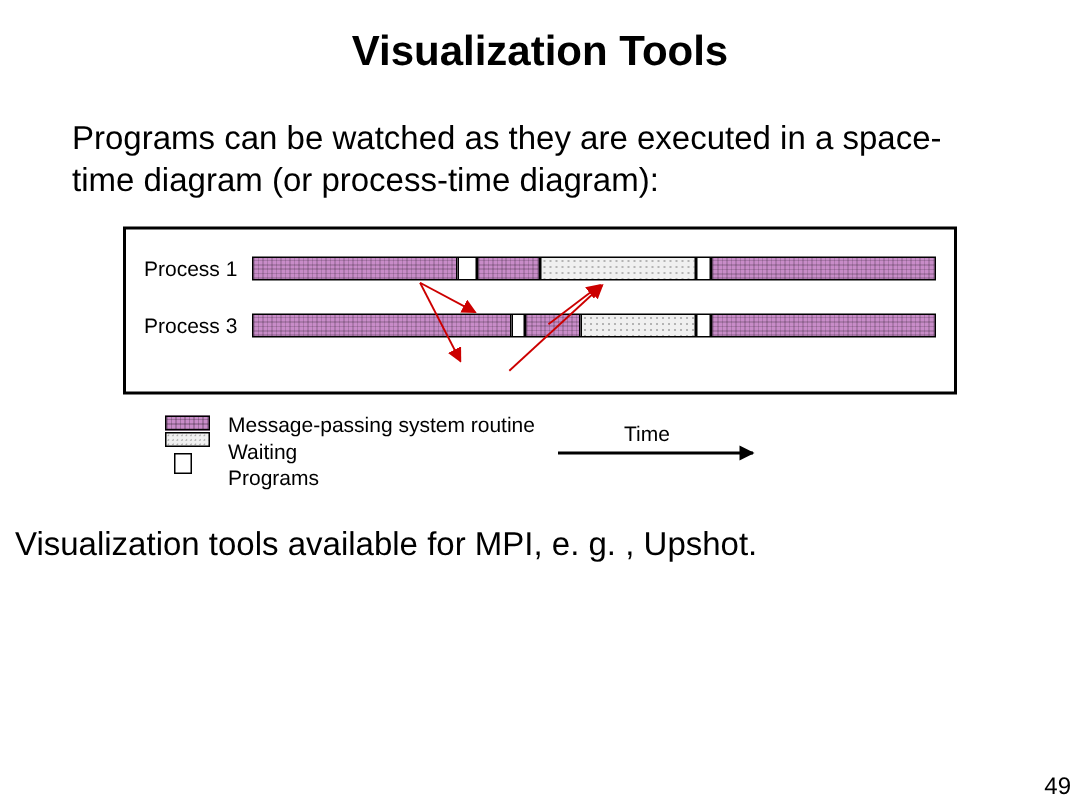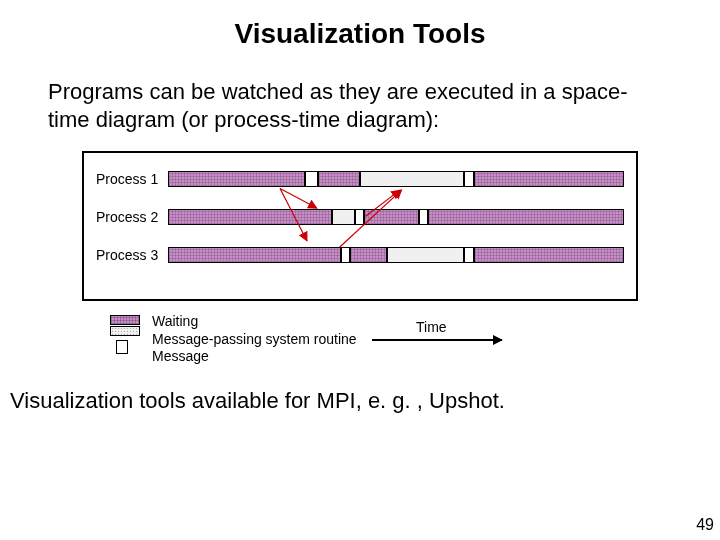--- a/index.html
+++ b/index.html
@@ -158,31 +158,20 @@
     <div class="bar-wrap">
       <div class="seg compute" style="left:0%;right:70%"></div>
       <div class="seg" style="left:30%;right:67%;background:#fff"></div>
       <div class="seg compute" style="left:33%;right:58%"></div>
       <div class="seg wait" style="left:42%;right:35%"></div>
       <div class="seg" style="left:65%;right:33%;background:#fff"></div>
       <div class="seg compute" style="left:67%;right:0%"></div>
     </div>
   </div>
   <div class="row">
-    <div class="proc-label">Process 2</div>
-    <div class="bar-wrap">
-      <div class="seg compute" style="left:0%;right:64%"></div>
-      <div class="seg wait" style="left:36%;right:59%"></div>
-      <div class="seg" style="left:41%;right:57%;background:#fff"></div>
-      <div class="seg compute" style="left:43%;right:45%"></div>
-      <div class="seg" style="left:55%;right:43%;background:#fff"></div>
-      <div class="seg compute" style="left:57%;right:0%"></div>
-    </div>
-  </div>
-  <div class="row">
     <div class="proc-label">Process 3</div>
     <div class="bar-wrap">
       <div class="seg compute" style="left:0%;right:62%"></div>
       <div class="seg" style="left:38%;right:60%;background:#fff"></div>
       <div class="seg compute" style="left:40%;right:52%"></div>
       <div class="seg wait" style="left:48%;right:35%"></div>
       <div class="seg" style="left:65%;right:33%;background:#fff"></div>
       <div class="seg compute" style="left:67%;right:0%"></div>
     </div>
   </div>
@@ -200,23 +189,23 @@
   </svg>
 </div>
 
 <div class="legend">
   <div class="legend-swatches">
     <div class="sw compute"></div>
     <div class="sw wait"></div>
   </div>
   <div class="sw-system"></div>
   <div class="legend-lines">
+    <div>Message-passing system routine</div>
     <div>Waiting</div>
-    <div>Message-passing system routine</div>
-    <div>Message</div>
+    <div>Programs</div>
   </div>
   <div class="time-wrap">Time</div>
   <div class="time-arrow"></div>
 </div>
 
 <p class="footer">Visualization tools available for MPI, e. g. , Upshot.</p>
 
 <div class="page-num">49</div>
 
 </body></html>

